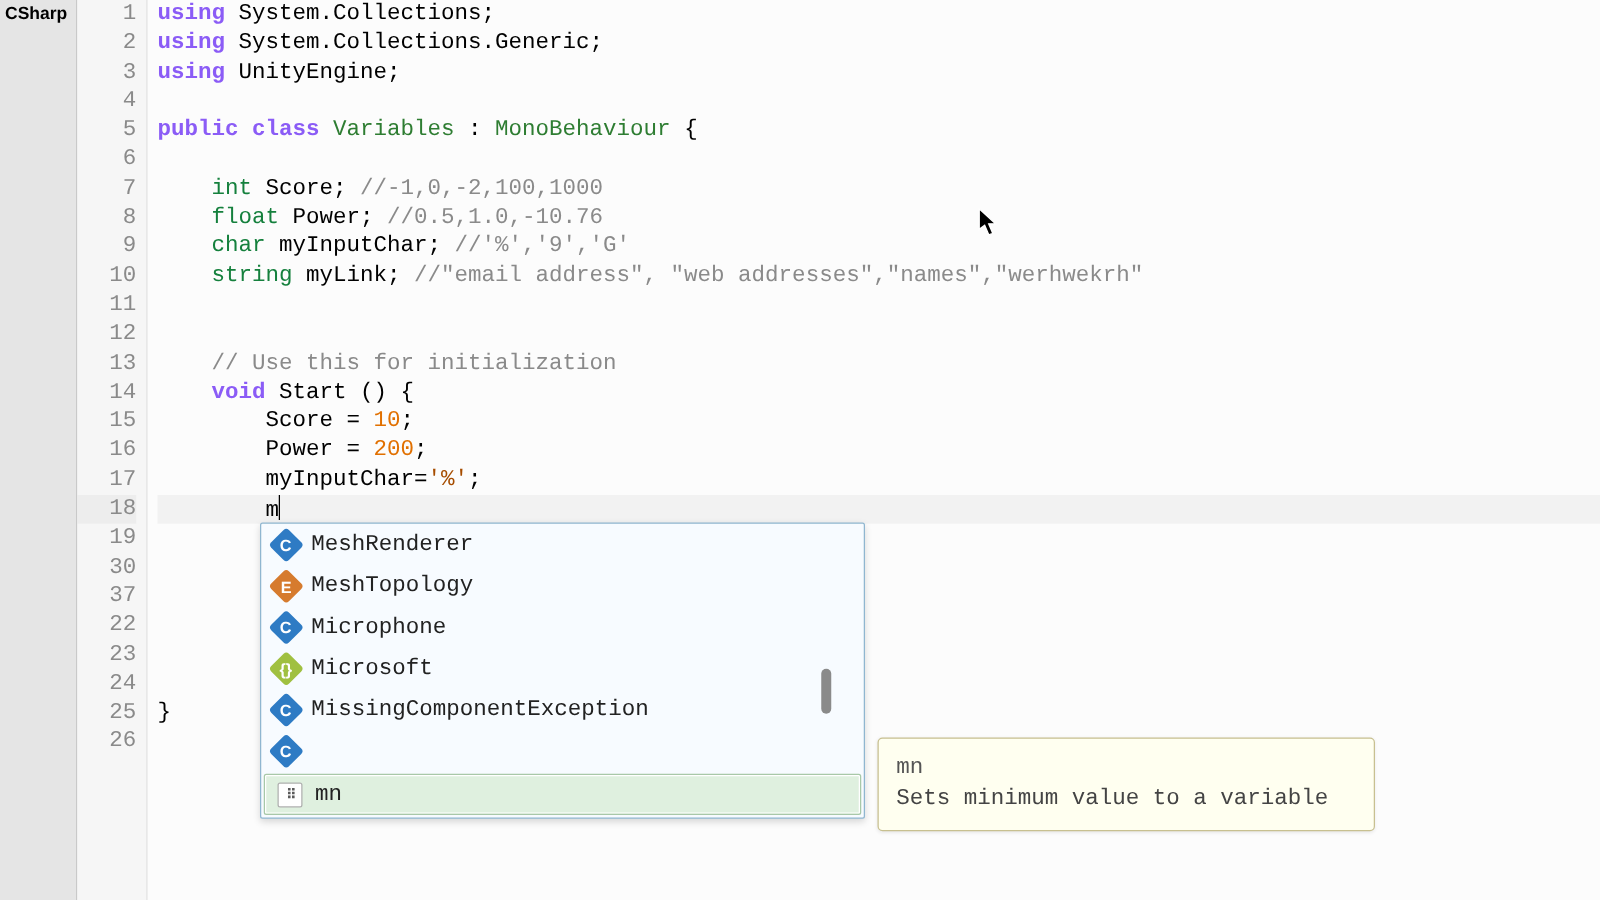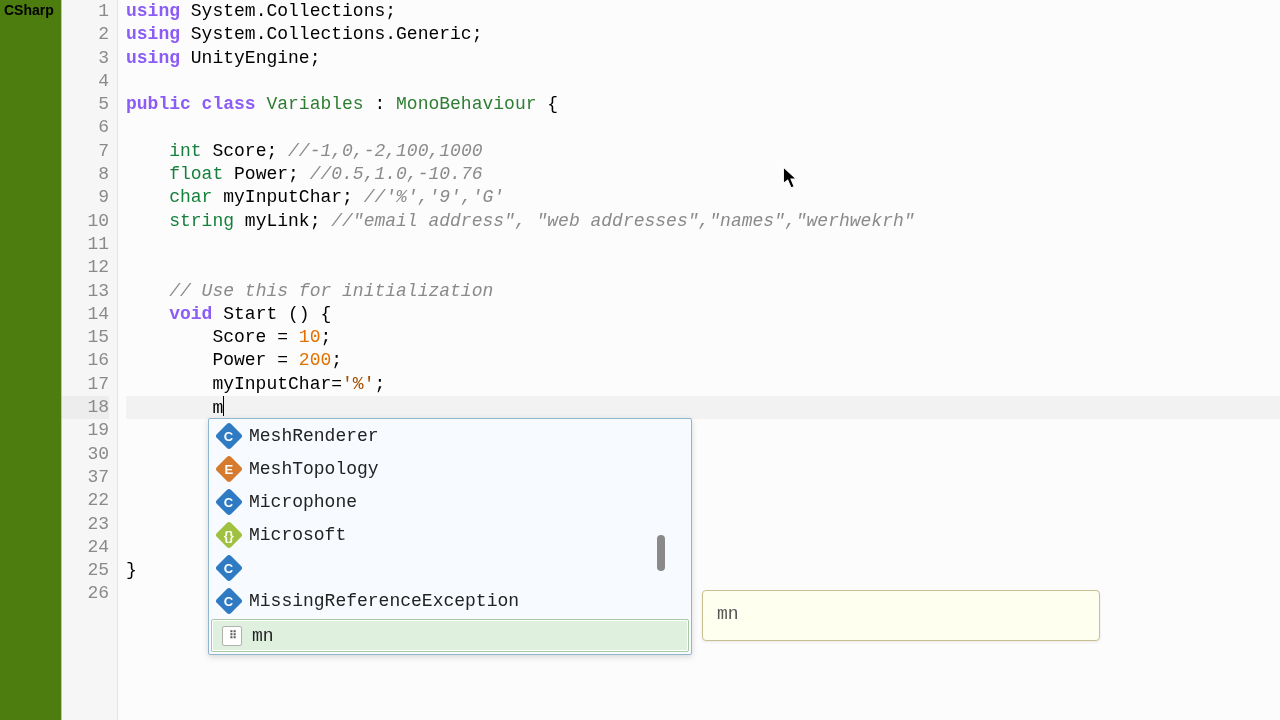--- a/index.html
+++ b/index.html
@@ -10,21 +10,21 @@
     overflow: hidden;
     width: 1280px;
     height: 720px;
     position: relative;
   }
   .sidebar-tab {
     position: absolute;
     left: 0;
     top: 0;
     width: 62px;
-    background: #4d7c0f;
+    background: #e5e5e5;
     border-right: 1px solid #c0c0c0;
     height: 100%;
   }
   .sidebar-label {
     font-family: "Helvetica Neue", Arial, sans-serif;
     font-weight: bold;
     font-size: 14px;
     padding: 2px 4px;
     color: #000;
   }
@@ -60,21 +60,21 @@
   .code-line, .gutter-line {
     height: 23.3px;
     line-height: 23.3px;
   }
   .code-line.current, .gutter-line.current {
     background: rgba(200,200,200,0.18);
   }
   .kw  { color: #8b5cf6; font-weight: bold; }
   .typ { color: #15803d; }
   .cls { color: #2e7d32; }
-  .com { color: #8a8a8a; font-style: italic; }
+  .com { color: #8a8a8a; }
   .num { color: #e17000; }
   .chr { color: #a64d00; }
   .caret {
     display: inline-block;
     width: 1px;
     background: #000;
     height: 20px;
     vertical-align: -3px;
     animation: blink 1s step-start infinite;
   }
@@ -234,35 +234,36 @@
       <div class="ac-item">
         <div class="ac-icon ic-n">
           <span>{}</span>
         </div>
         <span>Microsoft</span>
       </div>
       <div class="ac-item">
         <div class="ac-icon ic-c">
           <span>C</span>
         </div>
-      </div>
-      <div class="ac-item">
-        <div class="ac-icon ic-c">
-          <span>C</span>
-        </div>
-        <span>MissingReferenceException</span>
+        <span>MissingComponentException</span>
+      </div>
+      <div class="ac-item">
+        <div class="ac-icon ic-c">
+          <span>C</span>
+        </div>
       </div>
       <div class="ac-item sel">
         <div class="ac-icon ic-s">
           <span>⠿</span>
         </div>
         <span>mn</span>
       </div>
     </div>
 </div>
 
 <div class="tooltip">
   <div class="tooltip-title">mn</div>
+  <div>Sets minimum value to a variable</div>
 </div>
 
 <svg class="cursor" viewBox="0 0 16 22">
   <path d="M1 1 L1 16 L5 13 L8 20 L11 19 L8 12 L13 12 Z" fill="#000" stroke="#fff" stroke-width="1"></path>
 </svg>
 
 </body></html>

